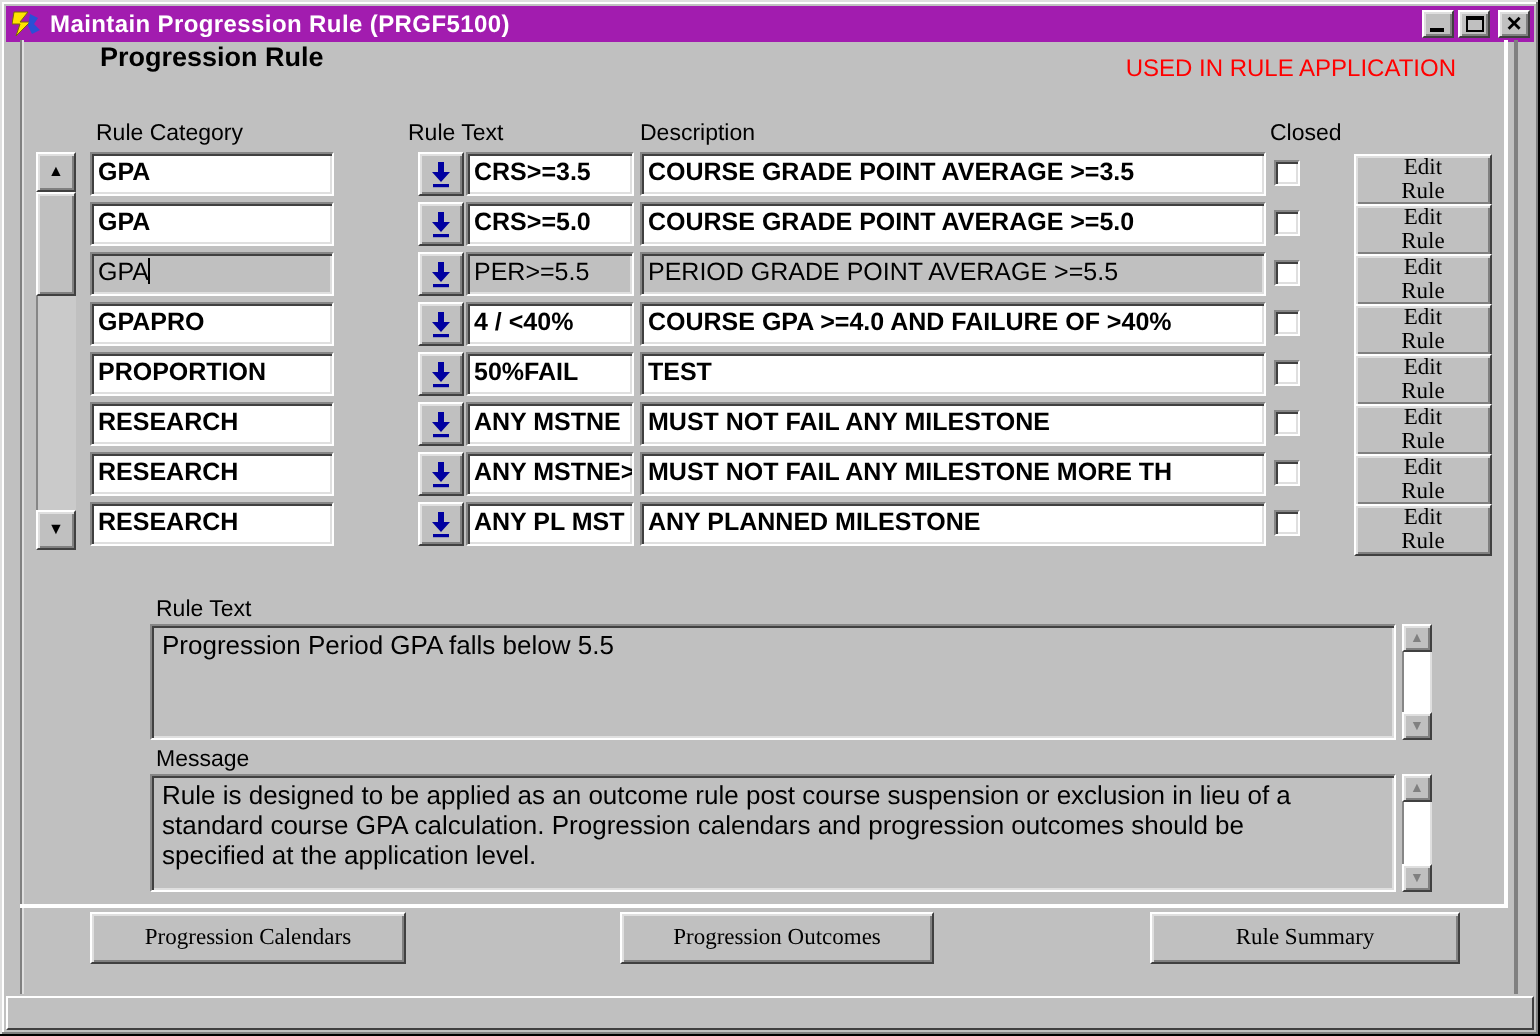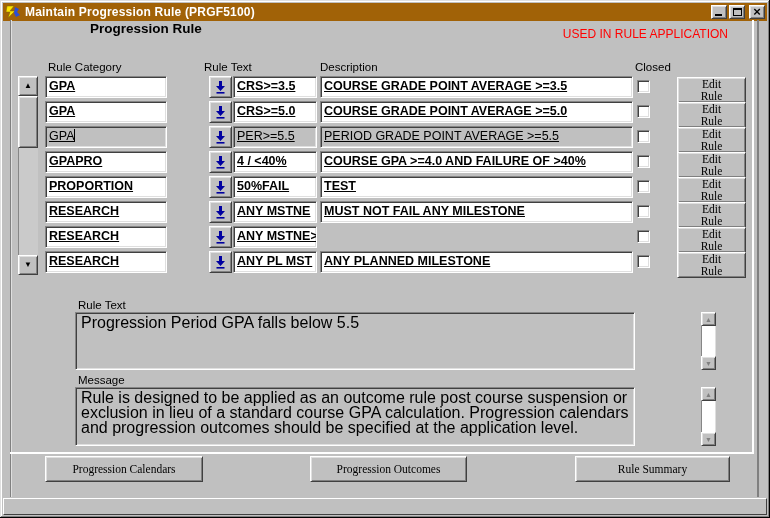--- a/index.html
+++ b/index.html
@@ -5,46 +5,46 @@
   html,body{margin:0;padding:0;background:#777;}
   *{box-sizing:border-box;}
   .window{
     position:relative;width:770px;height:518px;background:#c0c0c0;
     font-family:"Liberation Sans",sans-serif;color:#000;overflow:hidden;
     box-shadow: inset -1px -1px 0 #000, inset 1px 1px 0 #dfdfdf,
                 inset -2px -2px 0 #808080, inset 2px 2px 0 #fff;
   }
   
   .titlebar{
-    position:absolute;left:3px;top:3px;right:3px;height:18px;background:#a16207;
+    position:absolute;left:3px;top:3px;right:3px;height:18px;background:#a21caf;
     display:flex;align-items:center;padding:0 2px;
   }
   .titlebar .title-text{color:#fff;font-weight:bold;font-size:12px;margin-left:4px;
     white-space:nowrap;flex:1;letter-spacing:0.2px;}
   .app-icon{width:15px;height:14px;display:inline-block;margin-left:1px;}
   .win-controls{display:flex;gap:2px;}
   .win-btn{
     width:16px;height:14px;padding:0;background:#c0c0c0;position:relative;
     border:1px solid;border-color:#fff #404040 #404040 #fff;
     box-shadow:inset 1px 1px 0 #dfdfdf, inset -1px -1px 0 #808080;
     display:flex;align-items:center;justify-content:center;cursor:default;
   }
   .win-btn.close{margin-left:2px;}
   .glyph-min{position:absolute;left:3px;bottom:2px;width:7px;height:2px;background:#000;}
   .glyph-max{width:9px;height:8px;border:1px solid #000;border-top:2px solid #000;}
   .glyph-close{font-size:13px;font-weight:bold;line-height:10px;margin-top:-1px;}
   
-  .form-heading{position:absolute;left:50px;top:21px;font-size:13.5px;font-weight:bold;margin-left:40px;}
+  .form-heading{position:absolute;left:50px;top:21px;font-size:13.5px;font-weight:bold;}
   .usage-note{position:absolute;right:42px;top:27px;font-size:12px;color:#ff0000;white-space:nowrap;}
   .col-label{position:absolute;top:61px;font-size:11.5px;}
   
   .raised{background:#c0c0c0;border:1px solid;border-color:#fff #404040 #404040 #fff;
     box-shadow:inset 1px 1px 0 #dfdfdf, inset -1px -1px 0 #808080;}
   .sunken{background:#fff;border:1px solid;border-color:#868686 #fff #fff #868686;
-    box-shadow:inset 1px 1px 0 #404040, inset -1px -1px 0 #dfdfdf;text-decoration:underline;}
+    box-shadow:inset 1px 1px 0 #404040, inset -1px -1px 0 #dfdfdf;}
   
   .grid-row{position:absolute;left:0;width:770px;height:25px;}
   .field{position:absolute;top:0;height:22px;font-size:12.5px;font-weight:bold;
     line-height:19px;padding:0 3px;white-space:nowrap;overflow:hidden;}
   .field.cat{left:45px;width:122px;}
   .field.code{left:233px;width:84px;}
   .field.desc{left:320px;width:313px;}
   .field.sel{background:#c0c0c0;font-weight:normal;}
   .caret{display:inline-block;width:1px;height:13px;background:#000;vertical-align:-2px;}
   .lov-btn{position:absolute;left:209px;top:0;width:23px;height:22px;padding:0;
@@ -55,24 +55,24 @@
   .edit-btn{position:absolute;left:677px;top:1px;width:69px;height:21px;}
   
   .vscroll{position:absolute;left:18px;top:76px;width:20px;height:199px;background:#cacaca;
     box-shadow:inset 1px 0 0 #868686;}
   .sb-btn{position:absolute;left:0;width:20px;height:20px;display:flex;align-items:center;
     justify-content:center;font-size:8px;line-height:8px;color:#000;}
   .sb-up{top:0;} .sb-down{bottom:0;}
   .sb-thumb{position:absolute;left:0;top:20px;width:20px;height:52px;}
   
   .area-label{position:absolute;left:78px;font-size:11.5px;}
-  .textbox{position:absolute;left:75px;width:560px;background:#c0c0c0;
+  .textbox{position:absolute;left:75px;width:623px;background:#c0c0c0;
     border:1px solid;border-color:#868686 #fff #fff #868686;
     box-shadow:inset 1px 1px 0 #404040, inset -1px -1px 0 #dfdfdf;
-    font-size:16px;line-height:15px;padding:2px 5px;overflow:hidden;}
+    font-size:13px;line-height:15px;padding:2px 5px;overflow:hidden;}
   .textbox .content{display:block;max-width:567px;}
   .mini-scroll{position:absolute;left:701px;width:15px;background:#fff;
     box-shadow:inset 1px 0 0 #868686, inset -1px 0 0 #dfdfdf;}
   .ms-btn{position:absolute;left:0;width:15px;height:14px;display:flex;align-items:center;
     justify-content:center;font-size:7px;line-height:7px;color:#808080;}
   .ms-up{top:0;} .ms-down{bottom:0;}
   
   .footer-btn{position:absolute;top:456px;height:22px;}
   .btn-pc{left:45px;width:158px;} .btn-po{left:310px;width:157px;} .btn-rs{left:575px;width:155px;}
   .status-bar{position:absolute;left:3px;right:3px;top:498px;height:17px;background:#c0c0c0;
@@ -220,20 +220,21 @@
 
     <div class="grid-row" style="top: 226px;">
       <div class="field cat sunken">RESEARCH</div>
       <button class="lov-btn raised">
         <svg width="11" height="13" viewBox="0 0 11 13">
           <polygon points="4,0 7,0 7,5 10,5 5.5,10 1,5 4,5" fill="#0000a0"></polygon>
           <rect x="1.5" y="11" width="8" height="1.6" fill="#0000a0"></rect>
         </svg>
       </button>
       <div class="field code sunken">ANY MSTNE&gt;</div>
+      <div class="field desc sunken">MUST NOT FAIL ANY MILESTONE MORE TH</div>
       <span class="checkbox sunken"></span>
       <button class="btn edit-btn raised">Edit Rule</button>
     </div>
 
     <div class="grid-row" style="top: 251px;">
       <div class="field cat sunken">RESEARCH</div>
       <button class="lov-btn raised">
         <svg width="11" height="13" viewBox="0 0 11 13">
           <polygon points="4,0 7,0 7,5 10,5 5.5,10 1,5 4,5" fill="#0000a0"></polygon>
           <rect x="1.5" y="11" width="8" height="1.6" fill="#0000a0"></rect>

